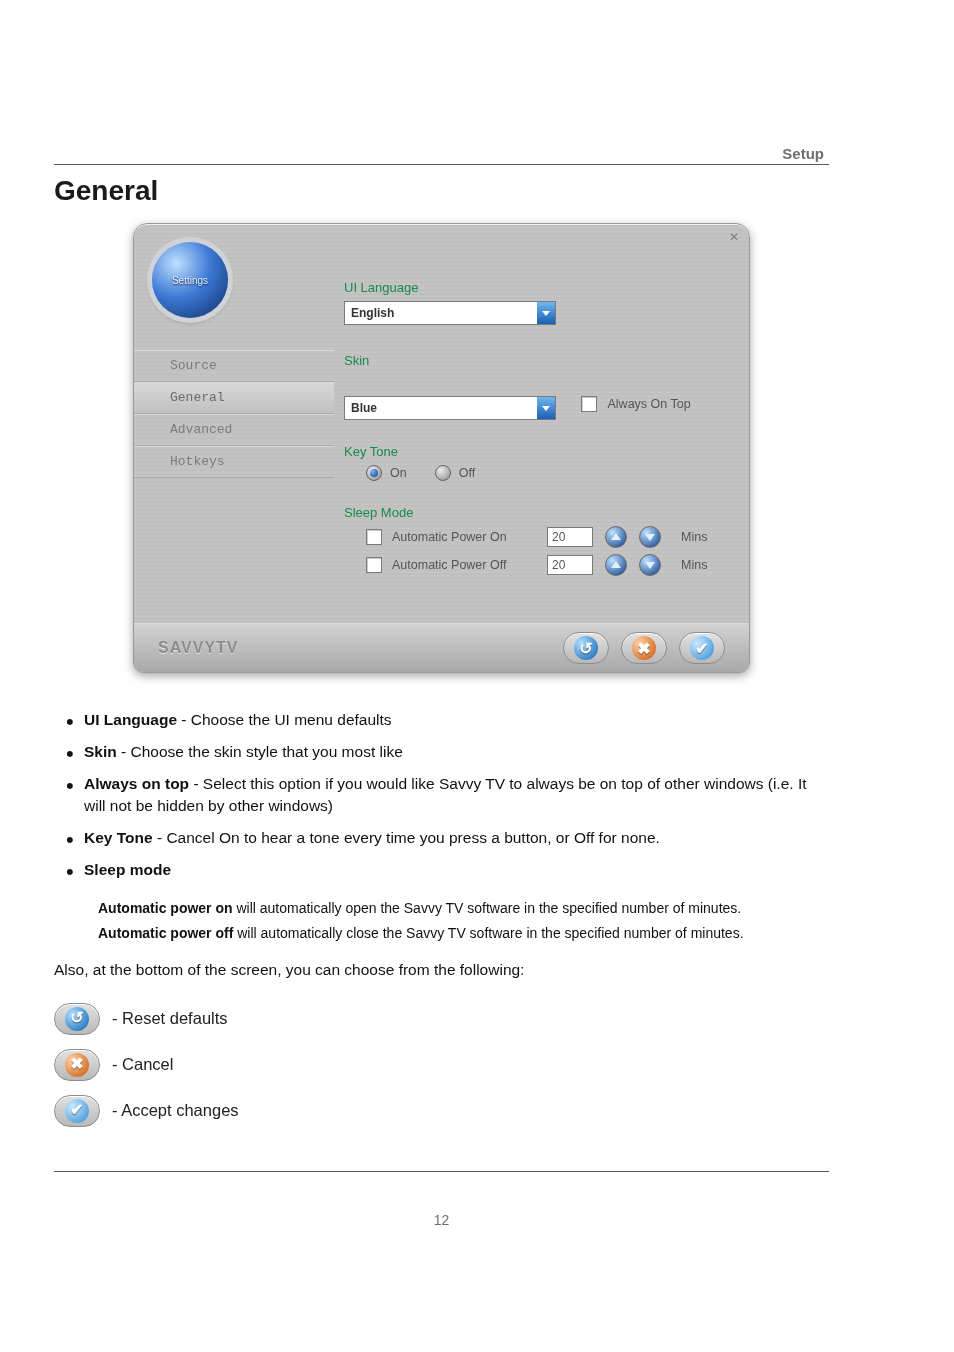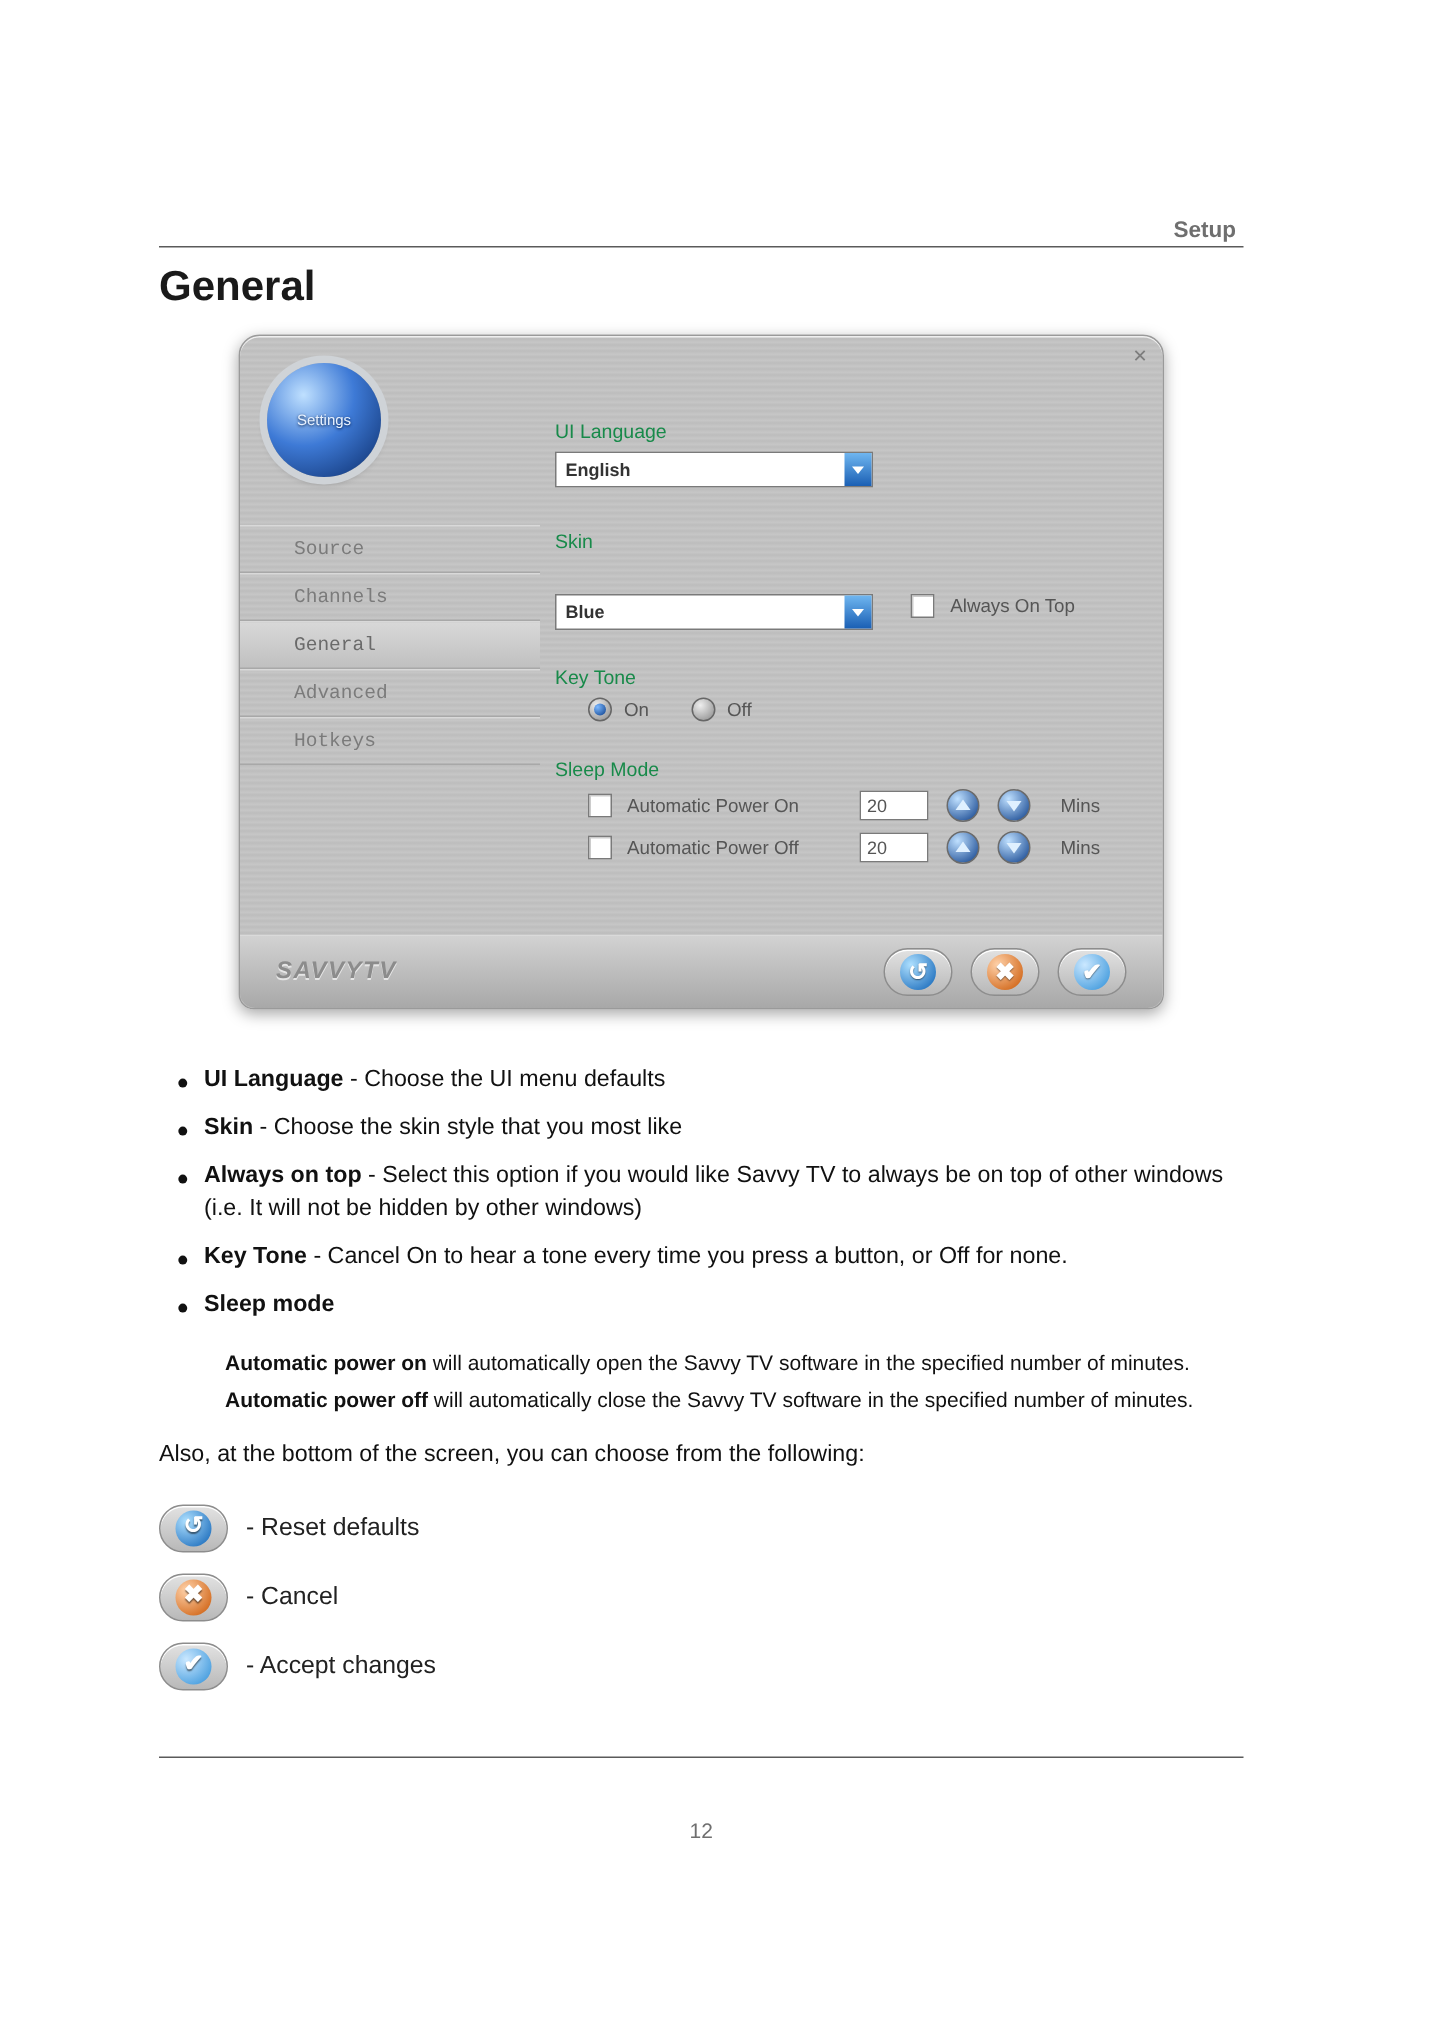--- a/index.html
+++ b/index.html
@@ -6,21 +6,21 @@
     margin: 0;
     padding: 0;
     background: #fff;
     font-family: Arial, Helvetica, sans-serif;
     color: #222;
     width: 954px;
   }
   .page {
     width: 954px;
     min-height: 1352px;
-    padding: 140px 125px 60px 106px;
+    padding: 140px 125px 60px 54px;
     box-sizing: border-box;
     position: relative;
   }
   .hdr-right {
     position: absolute;
     top: 145px;
     right: 130px;
     font-weight: bold;
     color: #6f6f6f;
     font-size: 15px;
@@ -223,21 +223,20 @@
     height: 48px;
     background: linear-gradient(#d2d2d2,#a8a8a8);
     border-top: 1px solid #dadada;
     border-radius: 0 0 10px 10px;
     display: flex;
     align-items: center;
     justify-content: space-between;
     padding: 0 24px;
   }
   .brand {
-    font-style: italic;
     font-weight: bold;
     letter-spacing: 1px;
     color: #8c8c8c;
     text-shadow: 0 1px 0 #e6e6e6;
   }
   .pill-row { display: flex; gap: 12px; }
   .pill {
     width: 44px; height: 30px;
     border-radius: 16px;
     background: linear-gradient(#e2e2e2,#b8b8b8);
@@ -319,21 +318,20 @@
 
   <div class="dlg">
     <span class="close-x">✕</span>
 
     <div class="badge">
       <span>Settings</span>
     </div>
 
     <div class="sidebar">
       <div class="side-item">Source</div>
-      <div class="side-item">Channels</div>
       <div class="side-item sel">General</div>
       <div class="side-item">Advanced</div>
       <div class="side-item">Hotkeys</div>
     </div>
 
     <div class="main-area">
       <div class="grp-label">UI Language</div>
       <div class="combo">
         <span class="combo-text">English</span>
         <span class="combo-btn"></span>

